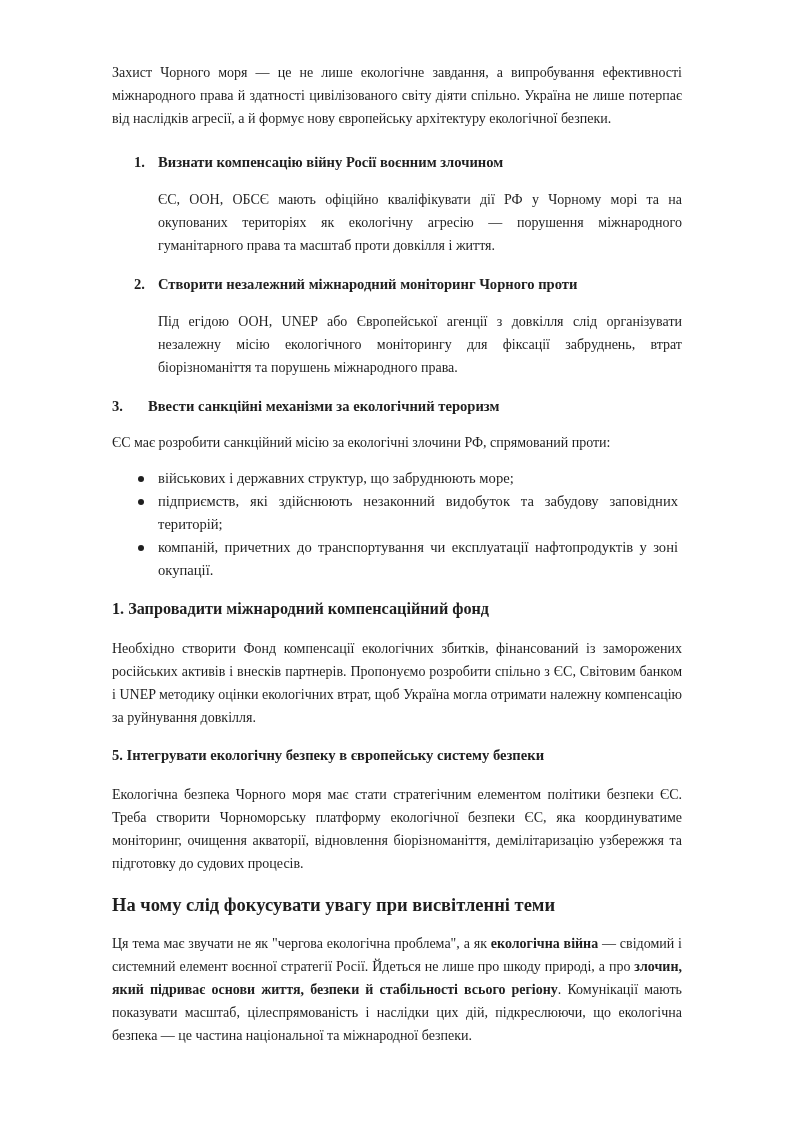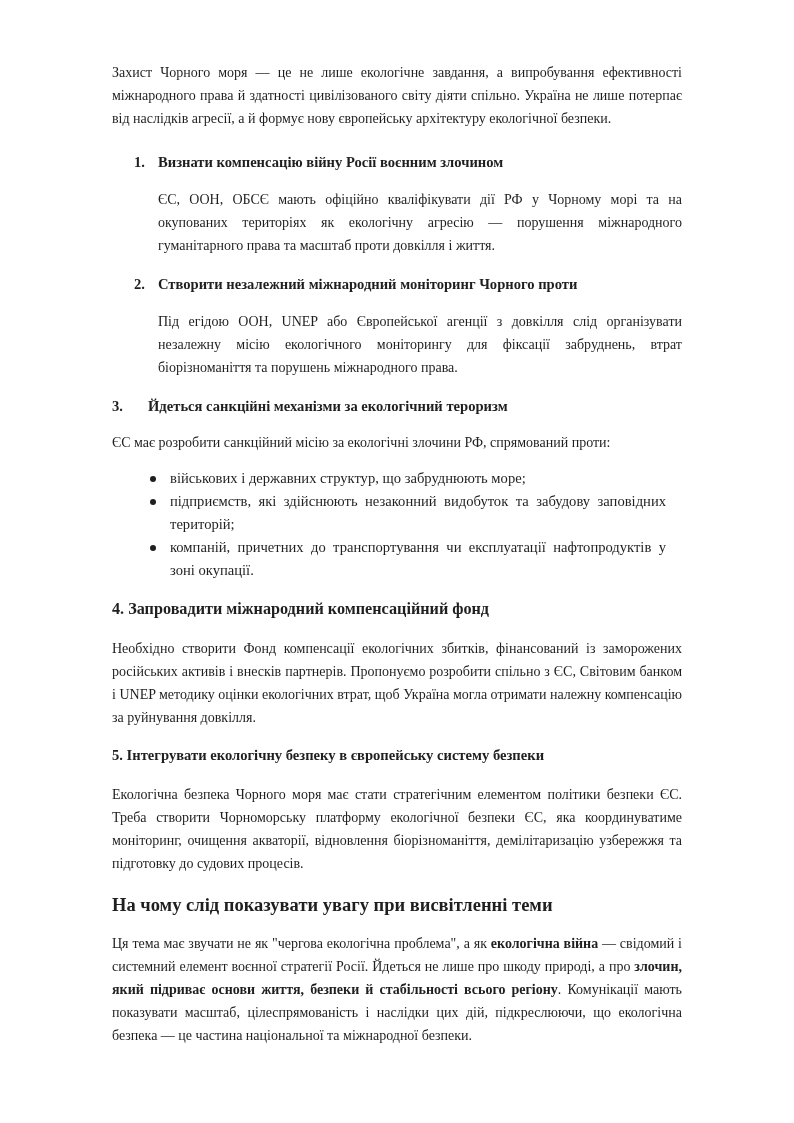--- a/index.html
+++ b/index.html
@@ -17,21 +17,21 @@
       font-size: 14.6px; font-weight: bold; line-height: 20px;
       display: flex;
     }
     .num-head .n { display: inline-block; }
     .ol1 .n { width: 24px; margin-left: 22px; }
     .ol3 .n { width: 36px; margin-left: 0; }
     .sub { margin-left: 46px; }
     .h4 { font-size: 16.2px; font-weight: bold; line-height: 22px; }
     .h5 { font-size: 14.6px; font-weight: bold; line-height: 20px; }
     .h2 { font-size: 18.5px; font-weight: bold; line-height: 26px; }
-    ul.bullets { list-style: none; margin: 16px; padding: 0 0 0 0; }
+    ul.bullets { list-style: none; margin: 4px; padding: 0 0 0 0; }
     ul.bullets li {
       position: relative; padding-left: 42px;
       font-size: 14.6px; line-height: 23px; text-align: justify;
     }
     ul.bullets li .dot {
       position: absolute; left: 22px; top: 9px; width: 6px; height: 6px;
       border-radius: 50%; background: #1f1f1f;
     }
     b { font-weight: bold; }
   </style>
@@ -49,33 +49,33 @@
   <p class="para sub" style="margin-top:16px">ЄС, ООН, ОБСЄ мають офіційно кваліфікувати дії РФ у Чорному морі та на окупованих територіях як екологічну агресію — порушення міжнародного гуманітарного права та масштаб проти довкілля і життя.</p>
 
   <div class="num-head ol1" style="margin-top:17px">
     <span class="n">2.</span>
     <span>Створити незалежний міжнародний моніторинг Чорного проти</span>
   </div>
   <p class="para sub" style="margin-top:16px">Під егідою ООН, UNEP або Європейської агенції з довкілля слід організувати незалежну місію екологічного моніторингу для фіксації забруднень, втрат біорізноманіття та порушень міжнародного права.</p>
 
   <div class="num-head ol3" style="margin-top:17px">
     <span class="n">3.</span>
-    <span>Йдеться санкційні механізми за екологічний тероризм</span>
+    <span>Ввести санкційні механізми за екологічний тероризм</span>
   </div>
   <p class="para" style="margin-top:15px">ЄС має розробити санкційний місію за екологічні злочини РФ, спрямований проти:</p>
   <ul class="bullets" style="margin-top:13px">
     <li><span class="dot"></span><span>військових і державних структур, що забруднюють море;</span></li>
     <li><span class="dot"></span><span>підприємств, які здійснюють незаконний видобуток та забудову заповідних територій;</span></li>
     <li><span class="dot"></span><span>компаній, причетних до транспортування чи експлуатації нафтопродуктів у зоні окупації.</span></li>
   </ul>
 
-  <div class="h4" style="margin-top:16px">4. Запровадити міжнародний компенсаційний фонд</div>
+  <div class="h4" style="margin-top:16px">1. Запровадити міжнародний компенсаційний фонд</div>
   <p class="para" style="margin-top:17px">Необхідно створити Фонд компенсації екологічних збитків, фінансований із заморожених російських активів і внесків партнерів. Пропонуємо розробити спільно з ЄС, Світовим банком і UNEP методику оцінки екологічних втрат, щоб Україна могла отримати належну компенсацію за руйнування довкілля.</p>
 
   <div class="h5" style="margin-top:16px">5.  Інтегрувати екологічну безпеку в європейську систему безпеки</div>
   <p class="para" style="margin-top:18px">Екологічна безпека Чорного моря має стати стратегічним елементом політики безпеки ЄС. Треба створити Чорноморську платформу екологічної безпеки ЄС, яка координуватиме моніторинг, очищення акваторії, відновлення біорізноманіття, демілітаризацію узбережжя та підготовку до судових процесів.</p>
 
-  <div class="h2" style="margin-top:17px">На чому слід показувати увагу при висвітленні теми</div>
+  <div class="h2" style="margin-top:17px">На чому слід фокусувати увагу при висвітленні теми</div>
   <p class="para" style="margin-top:14px">
     <span>Ця тема має звучати не як "чергова екологічна проблема", а як </span><b>екологічна війна</b><span> — свідомий і системний елемент воєнної стратегії Росії. Йдеться не лише про шкоду природі, а про </span><b>злочин, який підриває основи життя, безпеки й стабільності всього регіону</b><span>. Комунікації мають показувати масштаб, цілеспрямованість і наслідки цих дій, підкреслюючи, що екологічна безпека — це частина національної та міжнародної безпеки.</span>
   </p>
 
 </div>
 
 </body></html>

